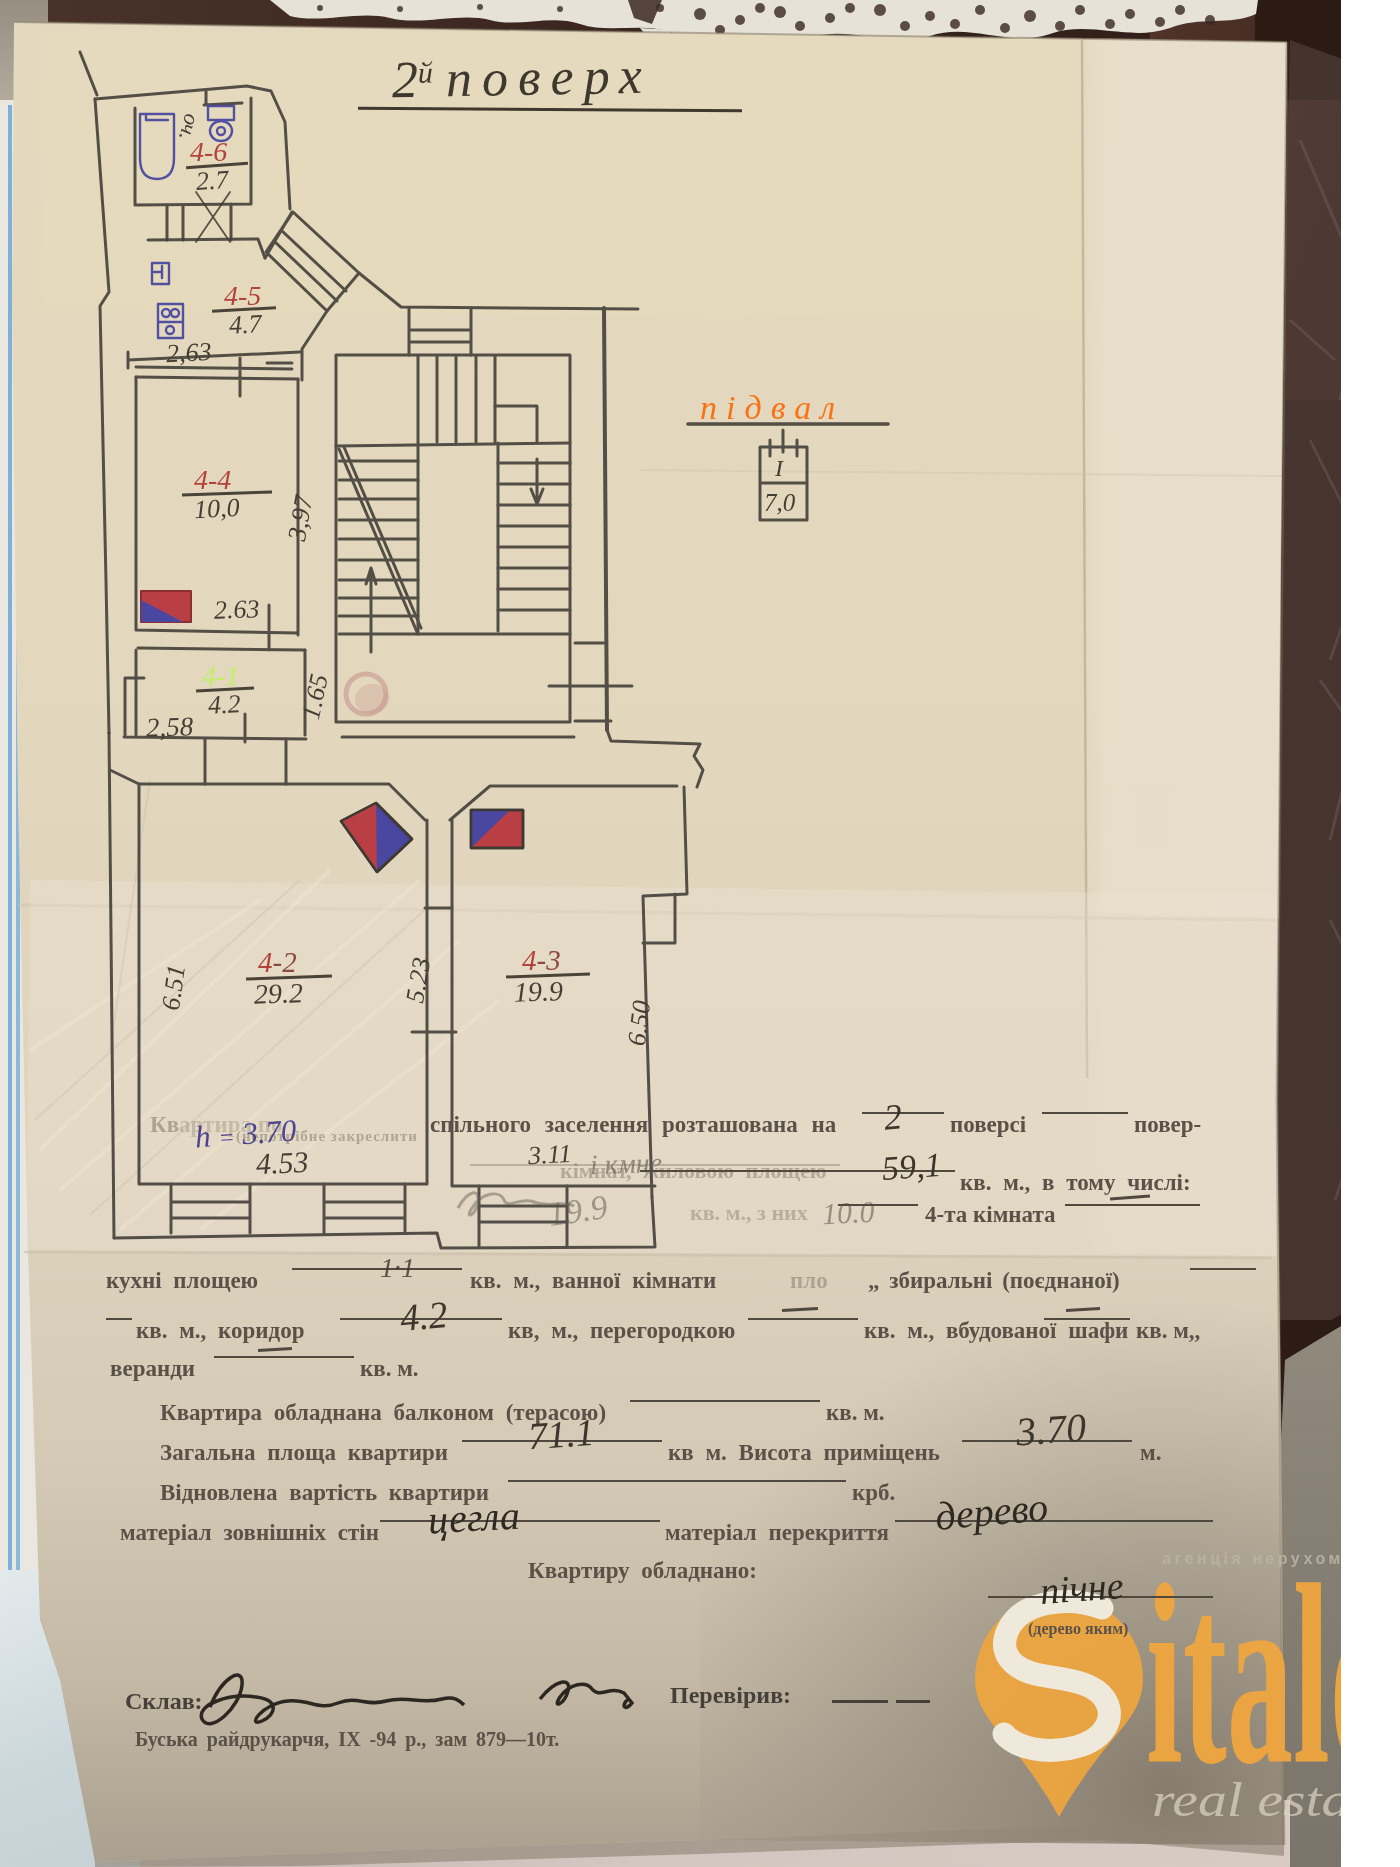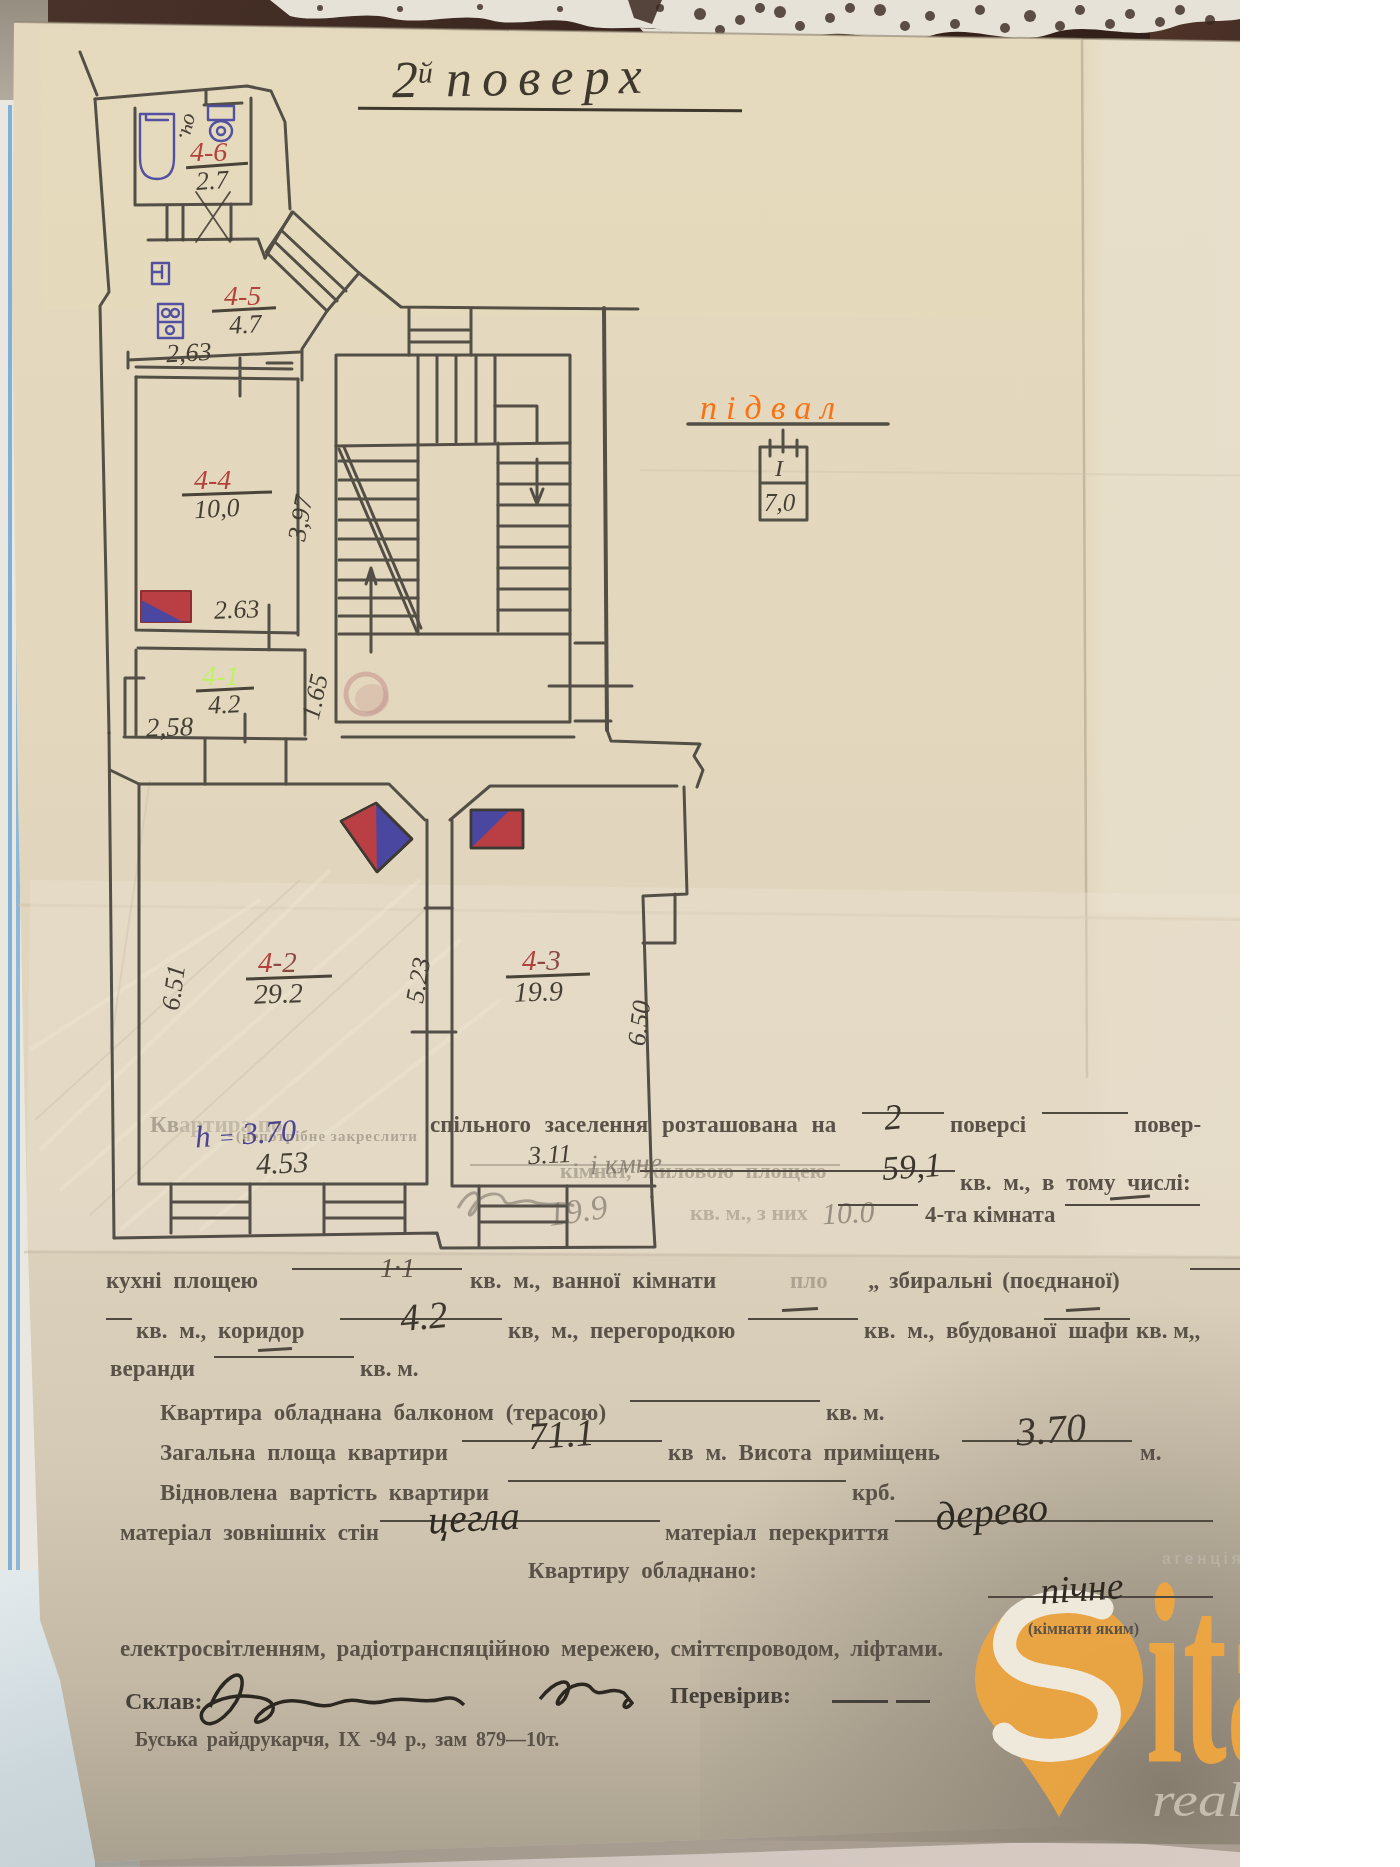--- a/index.html
+++ b/index.html
@@ -1,16 +1,16 @@
 <!DOCTYPE html>
 <html><head>
 <meta charset="utf-8">
 <style>
 html,body{margin:0;padding:0}
-#c{position:relative;width:1240px;height:1867px;overflow:hidden;background:#38261e;font-family:"Liberation Serif",serif}
+#c{position:relative;width:1341px;height:1867px;overflow:hidden;background:#38261e;font-family:"Liberation Serif",serif}
 .t{position:absolute;white-space:nowrap;color:#5a5248;font-weight:bold}
 .hw{position:absolute;white-space:nowrap;color:#443e34;font-style:italic}
 .ln{position:absolute;border-bottom:2px solid #4f4940}
 </style>
 </head>
 <body>
 <div id="c">
 
 <div style="position:absolute;left:0;top:0;width:1400px;height:1867px;background:linear-gradient(100deg,#4a332a 0%,#3c2820 30%,#33211a 60%,#2a1a14 100%)"></div>
 
@@ -415,23 +415,22 @@
 <div class="hw" style="left:428px;top:1494px;font-size:40px;color:#2e2a22;transform:rotate(-3deg)">цегла</div>
 <div class="t" style="left:665px;top:1520px;font-size:23px;word-spacing:6px">матеріал  перекриття</div>
 <div class="ln" style="left:895px;top:1520px;width:318px"></div>
 <div class="hw" style="left:935px;top:1488px;font-size:40px;color:#2e2a22;transform:rotate(-5deg)">дерево</div>
 
 <div class="t" style="left:528px;top:1558px;font-size:23px;word-spacing:6px">Квартиру  обладнано:</div>
 
 <div class="ln" style="left:988px;top:1596px;width:225px;z-index:3"></div>
 <div class="hw" style="left:1040px;top:1566px;font-size:38px;color:#2e2a22;transform:rotate(-4deg);z-index:3">пічне</div>
 
-<div class="t" style="left:1028px;top:1620px;font-size:16px;z-index:3">(кімнати  яким)</div>
-
-<div class="t" style="left:120px;top:1636px;font-size:23px;word-spacing:5px">електросвітленням,  радіотранспяційною  мережею,  сміттєпроводом,  ліфтами.</div>
+<div class="t" style="left:1028px;top:1620px;font-size:16px;z-index:3">(дерево  яким)</div>
+
 
 <div class="t" style="left:125px;top:1688px;font-size:24px;color:#46403a">Склав:</div>
 
 <div class="t" style="left:670px;top:1682px;font-size:24px;color:#46403a">Перевірив:</div>
 
 <div style="position:absolute;left:832px;top:1700px;width:56px;height:3px;background:#46403a"></div>
 <div style="position:absolute;left:896px;top:1700px;width:34px;height:3px;background:#46403a"></div>
 
 <div class="t" style="left:135px;top:1728px;font-size:20px;word-spacing:4px">Буська  райдрукарчя,  ІХ  -94   р.,   зам 879—10т.</div>
 

